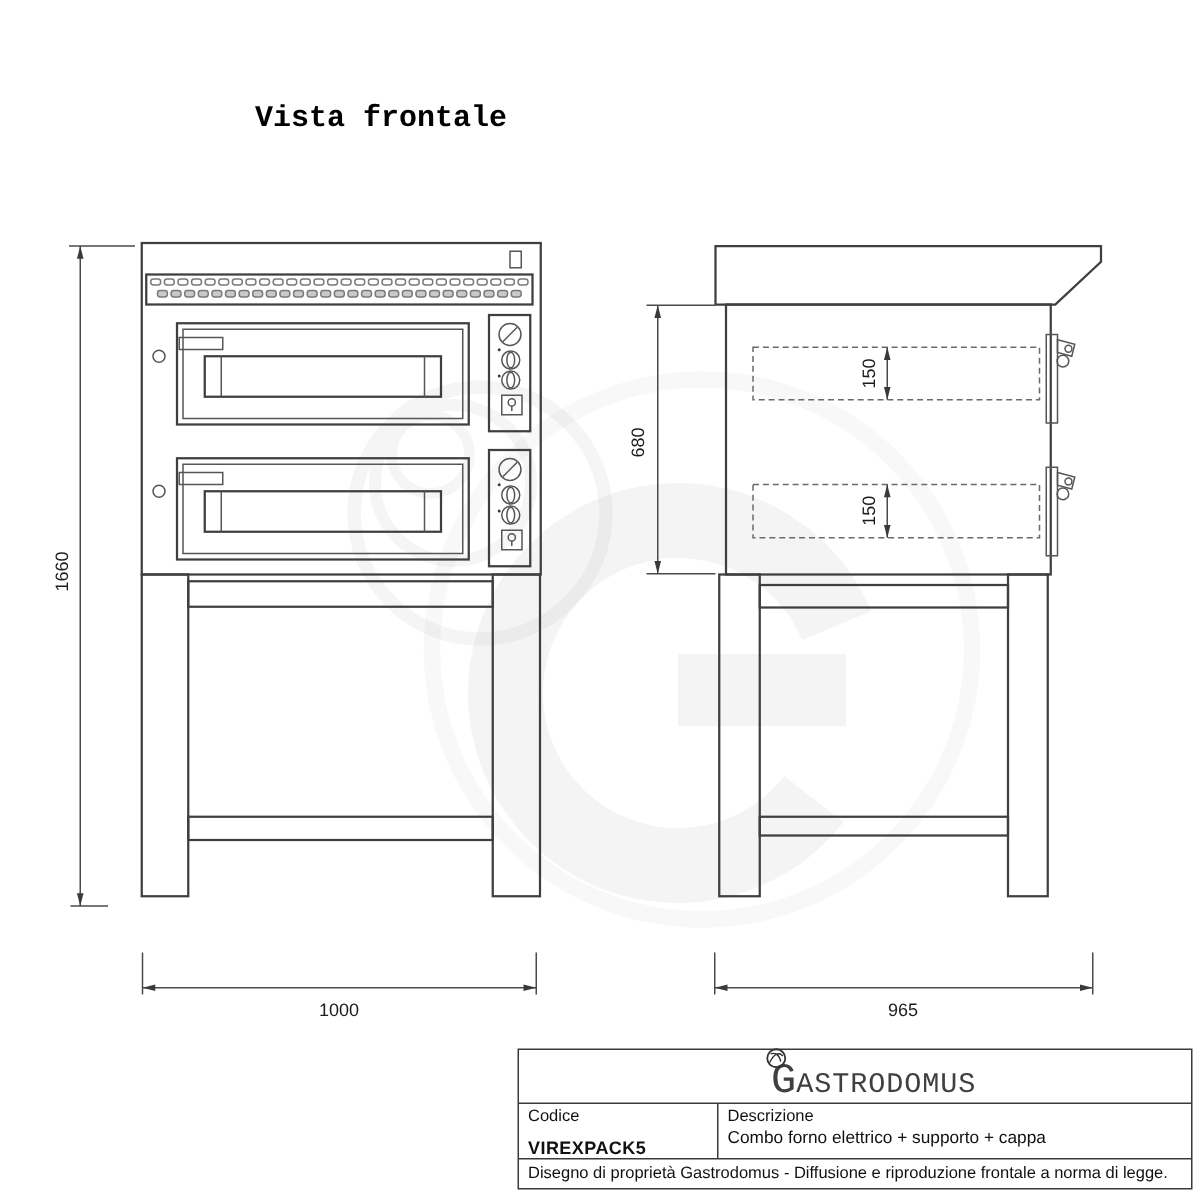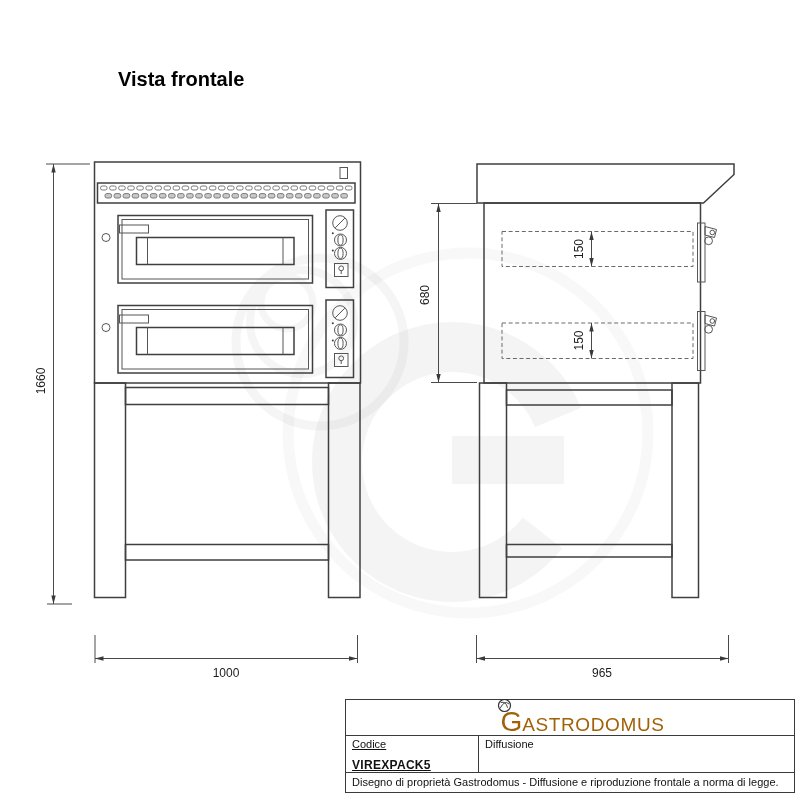--- a/index.html
+++ b/index.html
@@ -1,43 +1,43 @@
 <!DOCTYPE html>
 <html><head>
 <meta charset="utf-8">
 <style>
   html,body{margin:0;padding:0;background:#fff;}
   .canvas{position:relative;width:800px;height:800px;background:#fff;overflow:hidden;
           font-family:"Liberation Sans",sans-serif;}
-  .view-title{position:absolute;top:68px;width:220px;text-align:left;
-              font-family:Liberation Sans, sans-serif;font-weight:bold;font-size:20px;color:#000;}
+  .view-title{position:absolute;top:68px;width:220px;text-align:right;
+              font-family:Liberation Mono, monospace;font-weight:bold;font-size:20px;color:#000;}
   #vt-front{left:118px;}
   #vt-side{left:493px;}
   svg.drawing{position:absolute;left:0;top:0;}
   .ln{stroke:#3f3f3f;fill:none;stroke-width:1.5;}
   .ln-thin{stroke:#565656;fill:none;stroke-width:1;}
   .dash{stroke:#6a6a6a;fill:none;stroke-width:1;stroke-dasharray:4 2.6;}
   .dim{stroke:#4a4a4a;fill:none;stroke-width:1;}
   .arrow{fill:#3a3a3a;stroke:none;}
   .dot{fill:#3a3a3a;stroke:none;}
   .dim-txt{font-family:"Liberation Sans",sans-serif;font-size:12px;fill:#1c1c1c;}
   .slot{fill:#ffffff;stroke:#7a7a7a;stroke-width:1;}
   .slot-fill{fill:#c9c9c9;}
   
   .tblock{position:absolute;left:345px;top:699px;width:448px;border:1.5px solid #3a3a3a;
           color:#111;background:transparent;}
   .tb-row1{height:34px;position:relative;display:flex;justify-content:center;
            align-items:flex-end;padding-bottom:1px;}
-  .brand{position:relative;font-family:Liberation Sans, sans-serif;line-height:0.9;color:#a16207;white-space:nowrap;margin-left:25px;}
+  .brand{position:relative;font-family:Liberation Mono, monospace;line-height:0.9;color:#404040;white-space:nowrap;margin-left:25px;}
   .brand-icon{position:absolute;top:-11px;left:-4px;}
   .brand-g{font-size:28px;}
   .brand-rest{font-size:19px;letter-spacing:0.6px;}
   .tb-row2{display:flex;border-top:1.2px solid #3a3a3a;height:37px;box-sizing:border-box;}
   .tb-cell{padding:2px 6px;box-sizing:border-box;}
-  .tb-code{width:133px;border-right:1.2px solid #3a3a3a;text-decoration:underline;}
+  .tb-code{width:133px;border-right:1.2px solid #3a3a3a;}
   .tb-desc{flex:1;}
   .tb-label{font-size:11px;}
   .tb-code-value{font-size:12px;font-weight:bold;margin-top:8px;letter-spacing:0.3px;}
   .tb-desc-value{font-size:11.5px;margin-top:3px;}
   .tb-row3{border-top:1.2px solid #3a3a3a;font-size:11px;padding:3px 6px 4px;}
 </style>
 </head>
 <body>
 
 <div class="canvas">
@@ -244,18 +244,19 @@
           <path d="M4,14 Q10,2 16,8 M5,6 Q12,4 14,13" fill="none" stroke="#333" stroke-width="1.2"></path>
         </svg><span class="brand-g">G</span><span class="brand-rest">ASTRODOMUS</span>
       </div>
     </div>
     <div class="tb-row2">
       <div class="tb-cell tb-code">
         <div class="tb-label">Codice</div>
         <div class="tb-code-value">VIREXPACK5</div>
       </div>
       <div class="tb-cell tb-desc">
-        <div class="tb-label">Diffusione</div>
+        <div class="tb-label">Descrizione</div>
+        <div class="tb-desc-value">Combo forno elettrico + supporto + cappa</div>
       </div>
     </div>
     <div class="tb-row3">Disegno di proprietà Gastrodomus - Diffusione e riproduzione frontale a norma di legge.</div>
   </div>
 </div>
 
 </body></html>

